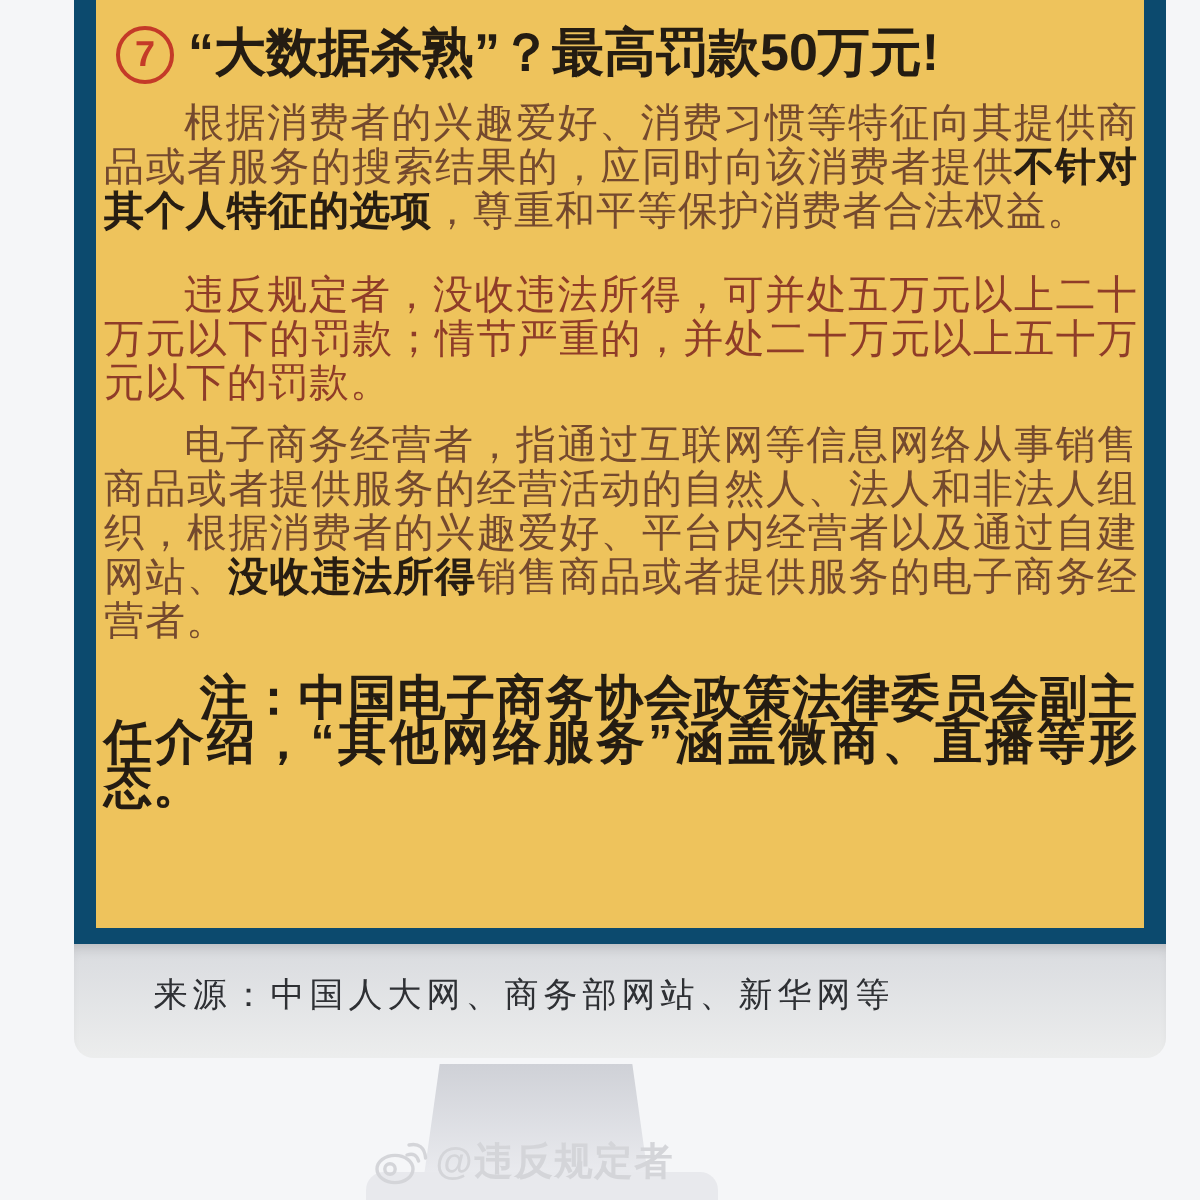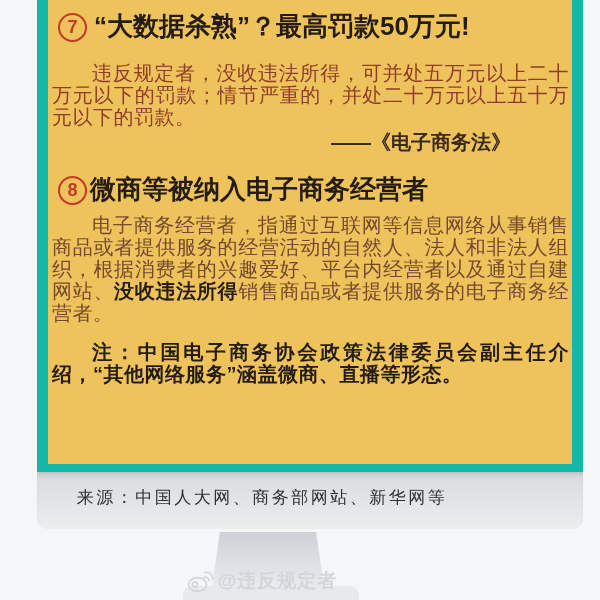--- a/index.html
+++ b/index.html
@@ -8,21 +8,21 @@
     background: #f5f6f8;
     overflow: hidden;
     font-family: "Liberation Sans", "DejaVu Sans", sans-serif;
   }
   .stage { position: relative; width: 600px; height: 600px; }
 
   
   .monitor {
     position: absolute; left: 37px; top: 0;
     width: 546px; height: 475px;
-    background: #14b8a6;
+    background: #0c4a6e;
     padding: 0; box-sizing: border-box;
   }
   .screen {
     position: absolute; left: 11px; top: 0;
     width: 524px; height: 464px;
     background: #eec35c;
     overflow: hidden;
     box-sizing: border-box;
     padding: 12px 3px 0 4px;
   }
@@ -70,21 +70,21 @@
     font-weight: bold;
     color: #3a2a1a;
     text-align: right;
     padding-right: 58px;
   }
 
   .sec2 .sec-title { margin-top: 21px; }
 
   .note-p {
     margin: 17px 0 0 0;
-    font-size: 20px;
+    font-size: 24px;
     line-height: 22px;
     font-weight: bold;
     color: #241c12;
     text-indent: 2em;
     text-align: justify;
     letter-spacing: 0.5px;
   }
 
   
   .chin {
@@ -136,28 +136,25 @@
 
 <div class="stage">
 
   <div class="monitor">
     <div class="screen">
 
       <section class="sec sec1">
         <h2 class="sec-title">
           <span class="num-circle">7</span><span>“大数据杀熟”？最高罚款50万元!</span>
         </h2>
+        <p class="body-p p-brown"><span>根据消费者的兴趣爱好、消费习惯等特征向其提供商品或者服务的搜索结果的，应同时向该消费者提供</span><b>不针对其个人特征的选项</b><span>，尊重和平等保护消费者合法权益。</span></p>
         <p class="body-p p-red">违反规定者，没收违法所得，可并处五万元以上二十万元以下的罚款；情节严重的，并处二十万元以上五十万元以下的罚款。</p>
-        <p class="attribution">——《电子商务法》</p>
       </section>
 
       <section class="sec sec2">
-        <h2 class="sec-title">
-          <span class="num-circle">8</span><span>微商等被纳入电子商务经营者</span>
-        </h2>
         <p class="body-p p-brown"><span>电子商务经营者，指通过互联网等信息网络从事销售商品或者提供服务的经营活动的自然人、法人和非法人组织，根据消费者的兴趣爱好、平台内经营者以及通过自建网站、</span><b>没收违法所得</b><span>销售商品或者提供服务的电子商务经营者。</span></p>
         <p class="note-p">注：中国电子商务协会政策法律委员会副主任介绍，“其他网络服务”涵盖微商、直播等形态。</p>
       </section>
 
     </div>
   </div>
 
   <div class="chin">
     <div class="source-line">来源：中国人大网、商务部网站、新华网等</div>
   </div>

